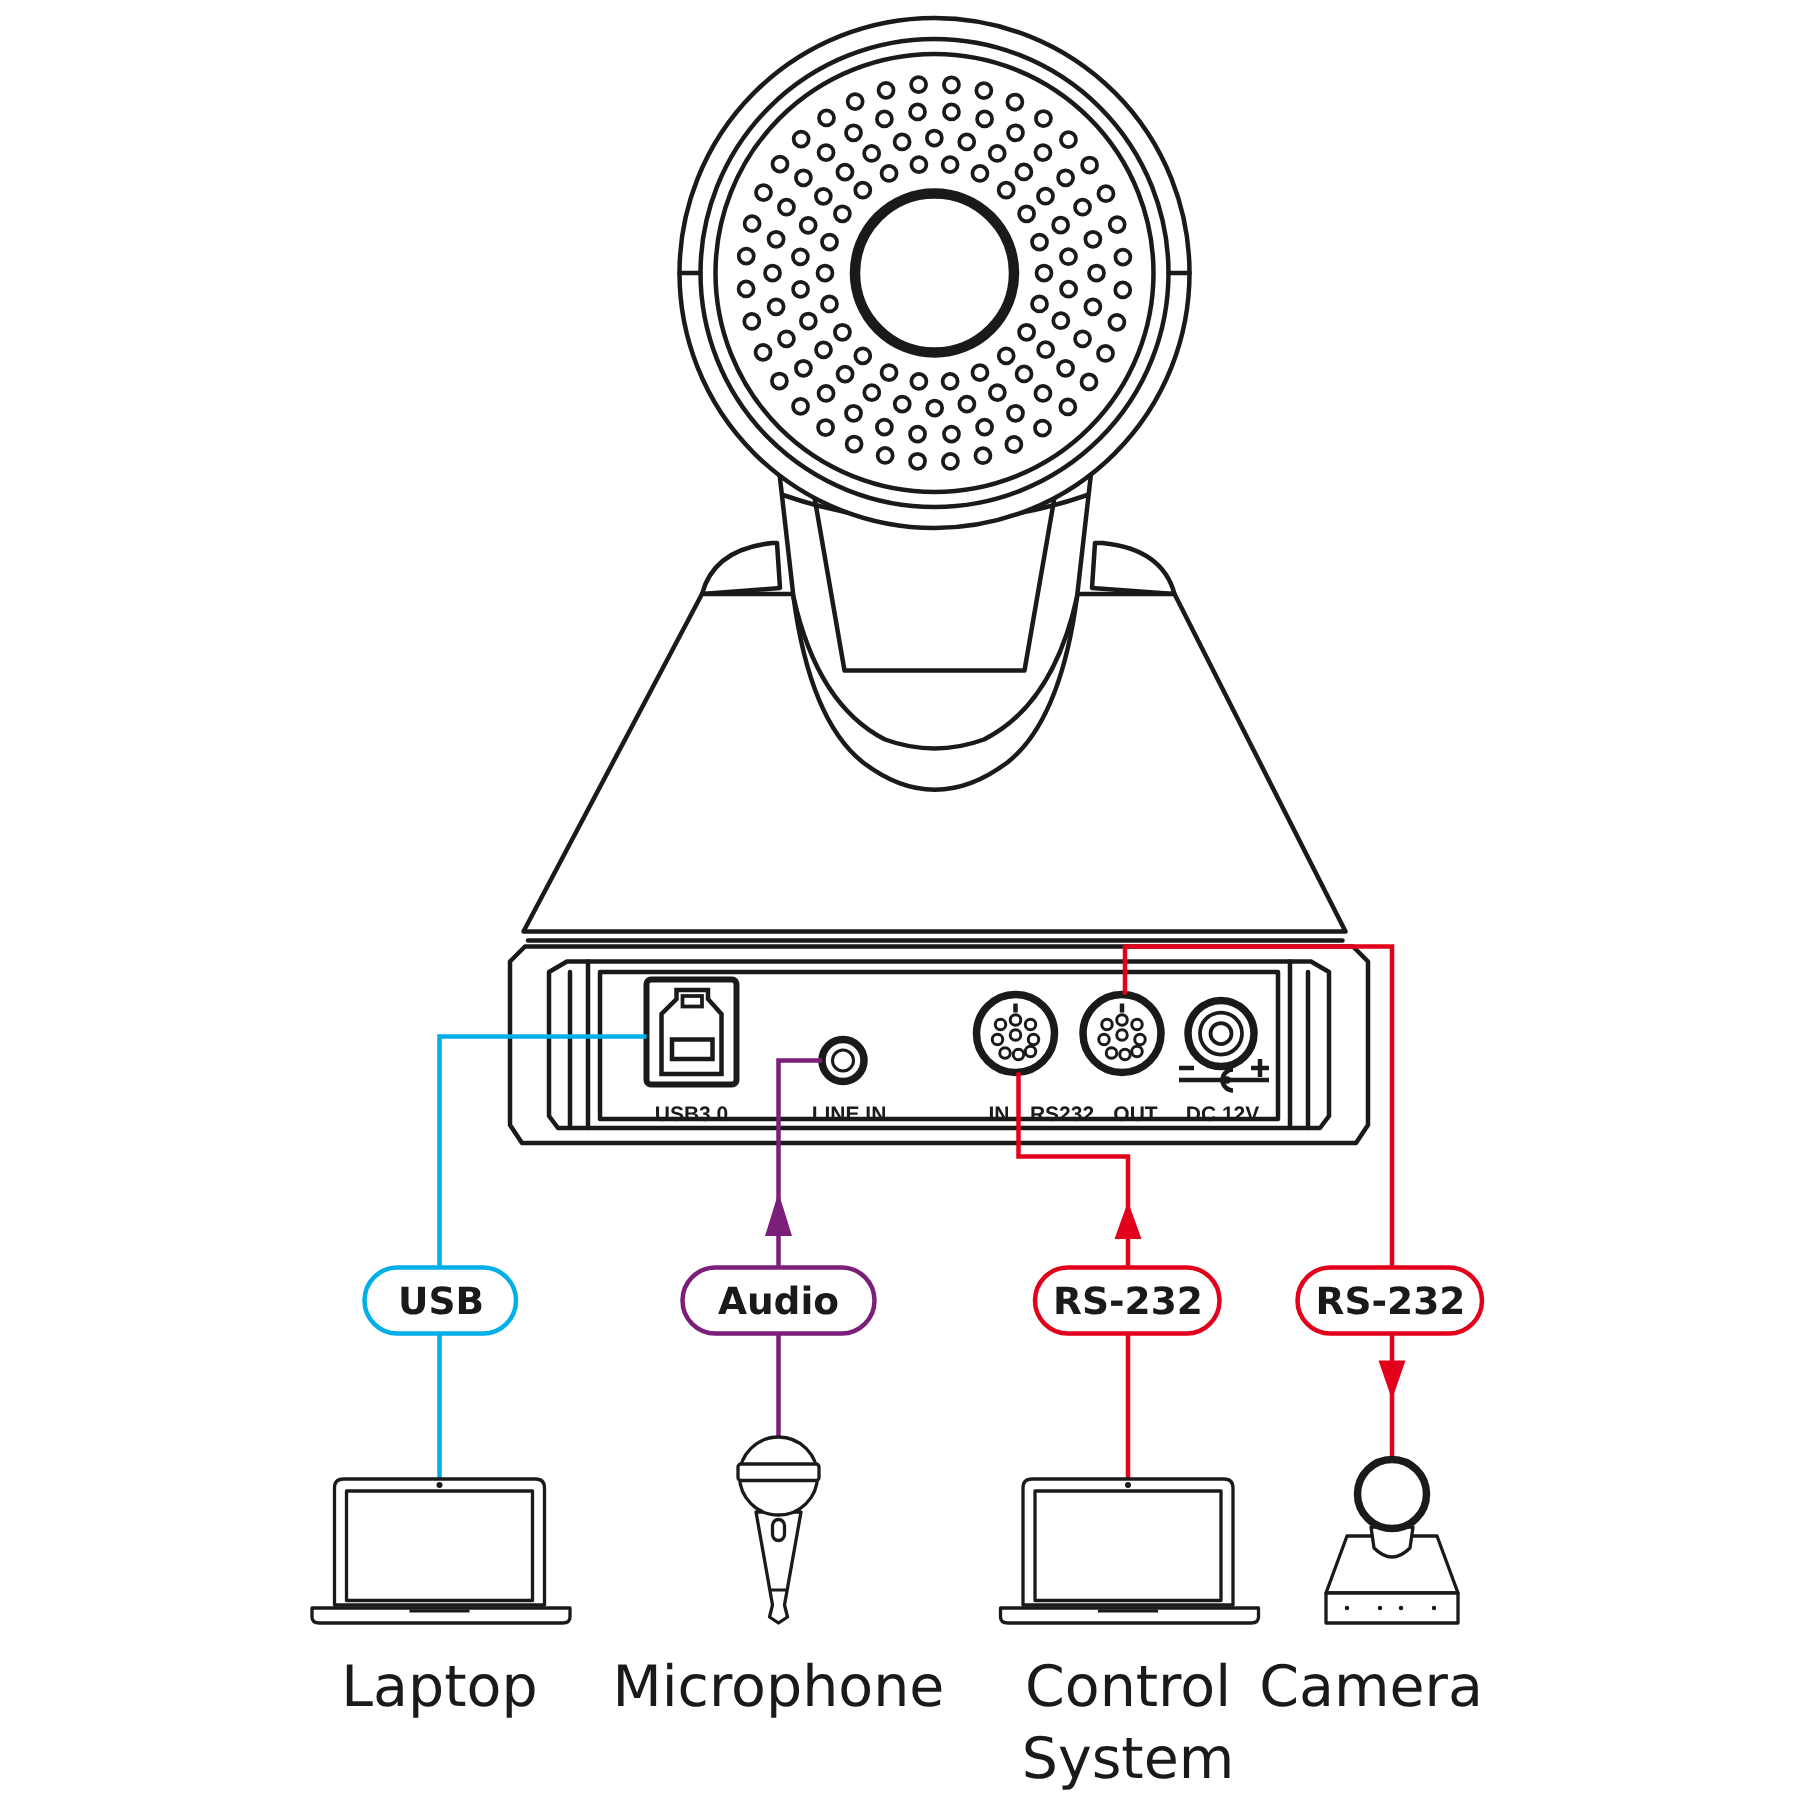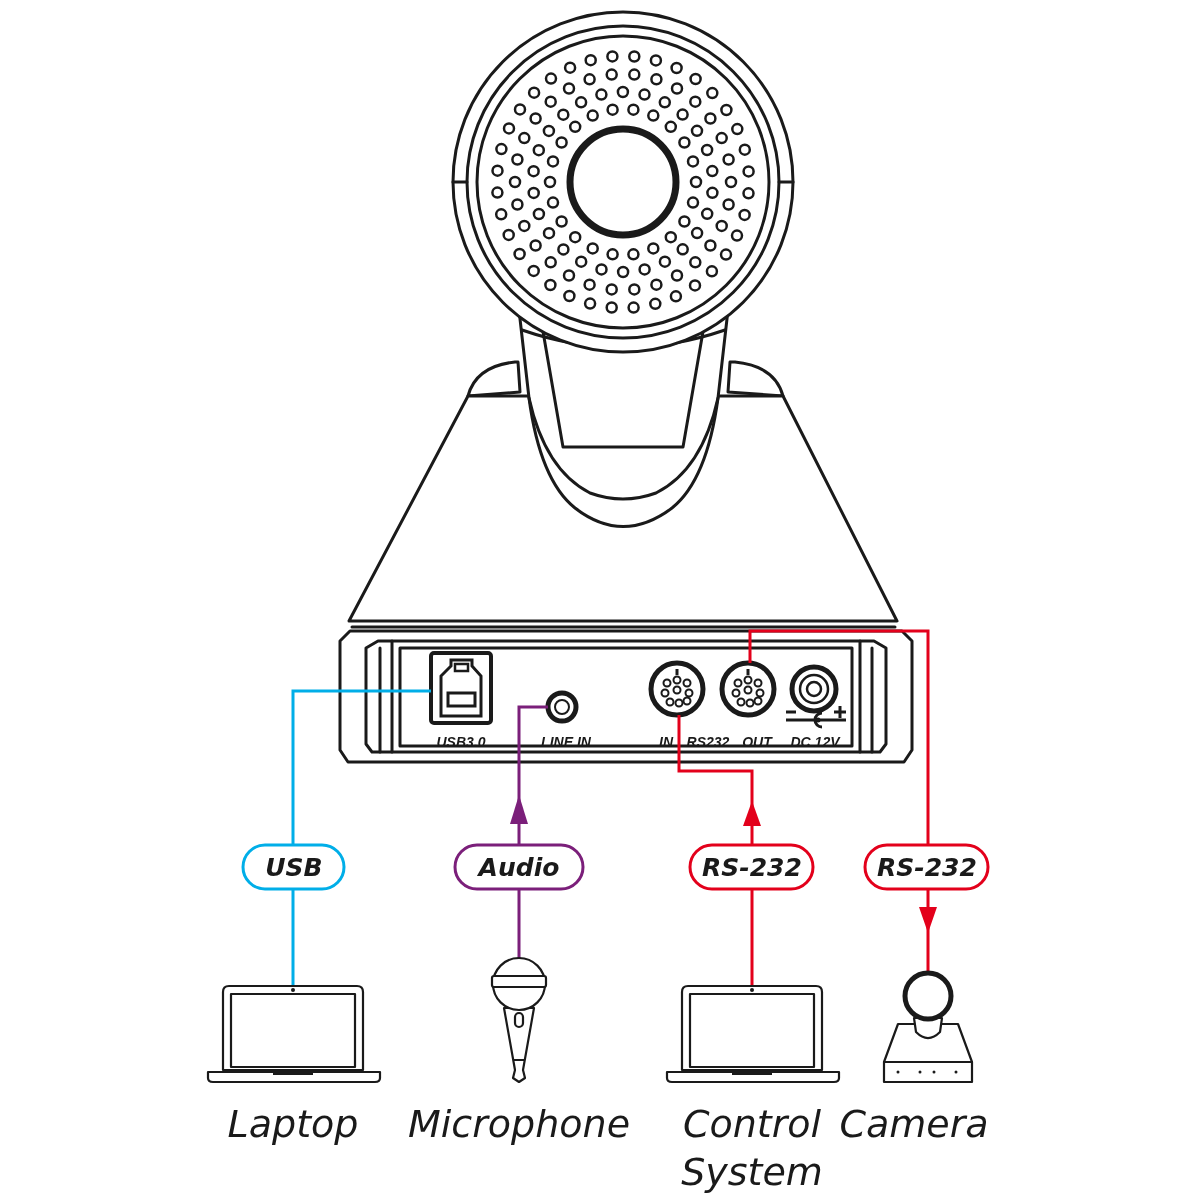--- a/index.html
+++ b/index.html
@@ -1,16 +1,16 @@
 <!DOCTYPE html>
 <html><head>
 <meta charset="utf-8">
 <style>
   html,body{margin:0;padding:0;background:#fff;}
-  #stage{position:relative;width:1200px;height:1200px;background:#ffffff;overflow:hidden;font-style:italic;}
+  #stage{position:relative;width:1200px;height:1200px;background:#ffffff;overflow:hidden;}
   svg#diagram{position:absolute;left:0;top:0;width:1200px;height:1200px;}
   .port-label{font-family:"Liberation Sans",sans-serif;font-weight:bold;font-size:14px;fill:#1a1a1a;}
   .pill-label{font-family:"DejaVu Sans",sans-serif;font-weight:bold;font-size:25px;fill:#1a1a1a;}
   .dev-label{font-family:"DejaVu Sans",sans-serif;font-size:38px;fill:#1a1a1a;}
   .ln{fill:none;stroke:#1a1a1a;stroke-width:3;stroke-linejoin:round;stroke-linecap:round;}
   .ln2{fill:none;stroke:#1a1a1a;stroke-width:2.2;stroke-linejoin:round;}
   .wht{fill:#fff;}
 </style>
 </head>
 <body>

